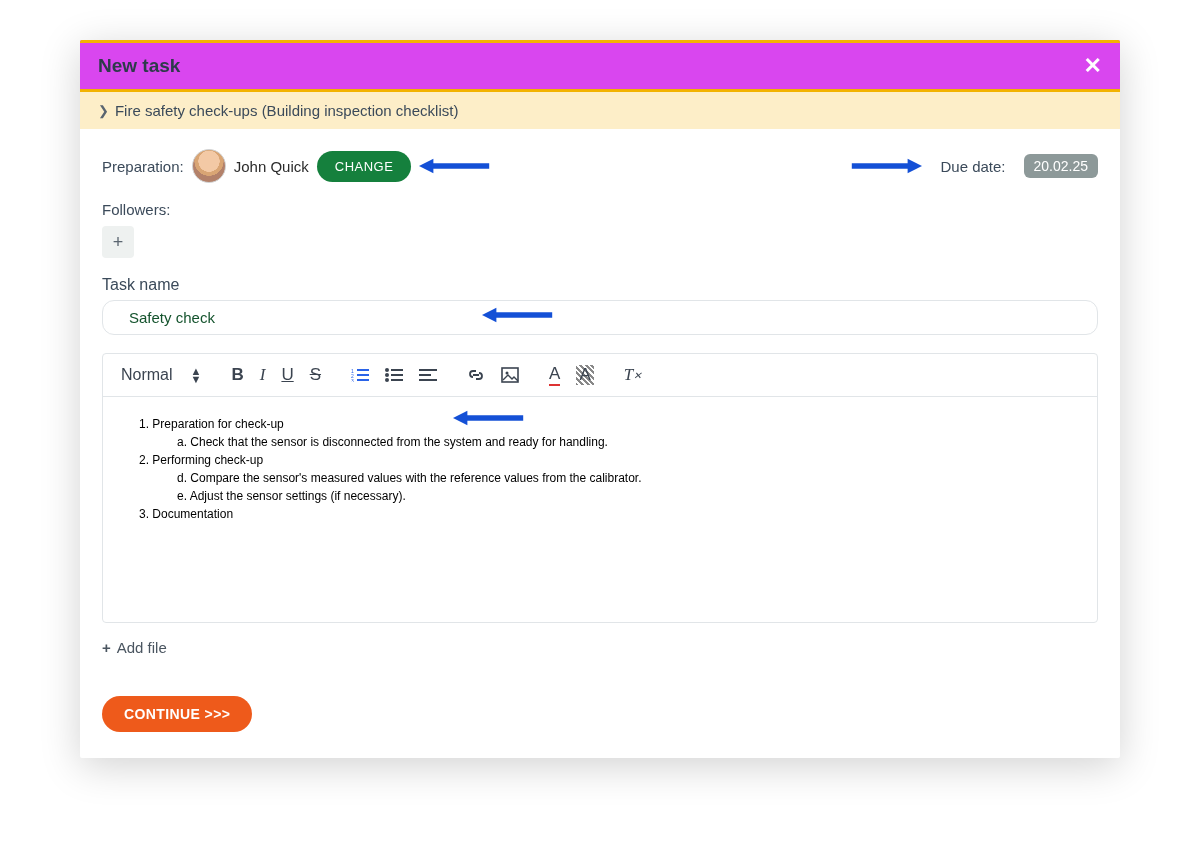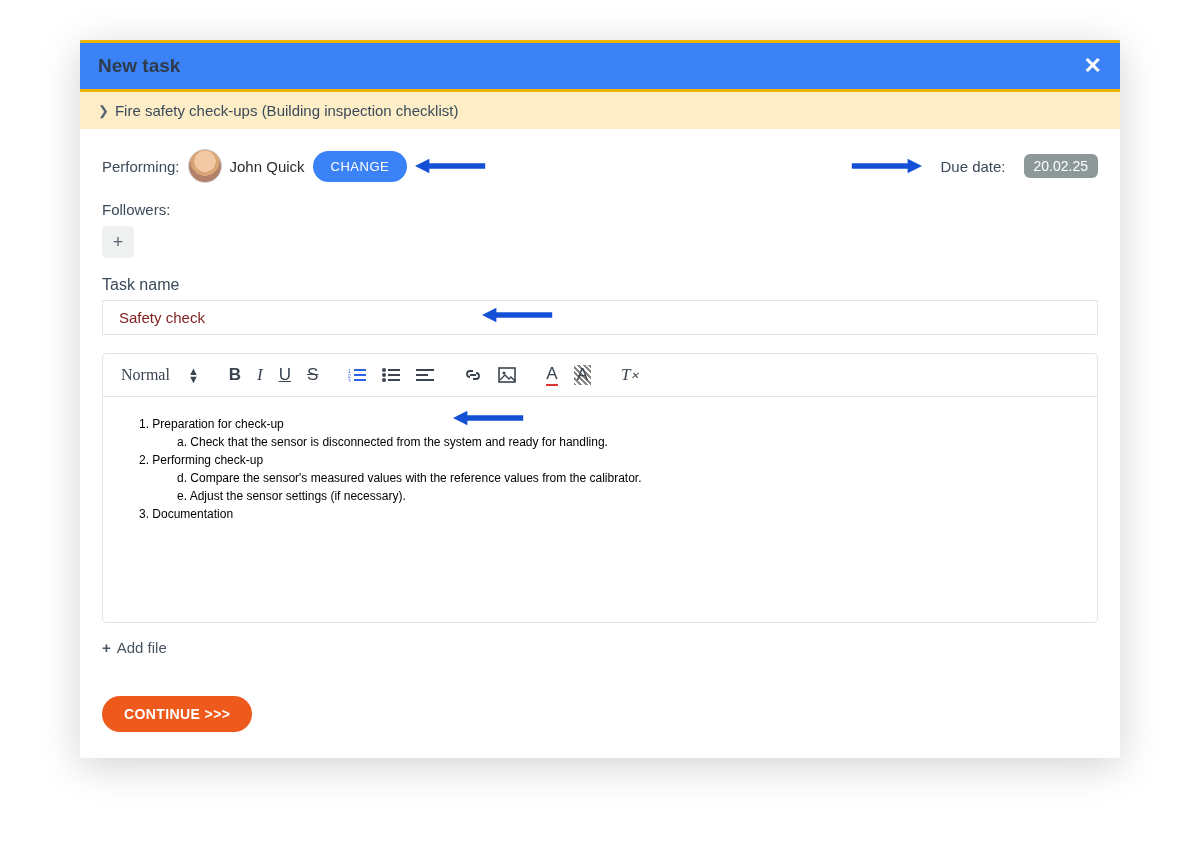--- a/index.html
+++ b/index.html
@@ -11,21 +11,21 @@
     padding: 40px 80px;
   }
   .modal {
     width: 100%;
     background: #fff;
     box-shadow: 0 8px 40px rgba(0,0,0,0.18);
     border-radius: 2px;
     overflow: hidden;
   }
   .header {
-    background: #3b82f6;
+    background: #d946ef;
     border-top: 3px solid #f5b400;
     border-bottom: 3px solid #f2b200;
     padding: 10px 18px;
     display: flex;
     justify-content: space-between;
     align-items: center;
   }
   .header h1 {
     font-size: 19px;
     font-weight: 600;
@@ -74,21 +74,21 @@
     border-radius: 50%;
     background: radial-gradient(circle at 50% 35%, #f3c9a5 0 40%, #d9a574 41% 55%, #b3816a 56% 100%);
     border: 1px solid #d0d0d0;
   }
   .name {
     color: #2b2b2b;
     font-size: 15px;
     font-weight: 500;
   }
   .pill-btn {
-    background: #3b82f6;
+    background: #15803d;
     color: #fff;
     border: none;
     border-radius: 18px;
     padding: 8px 18px;
     font-size: 13px;
     letter-spacing: 0.5px;
     cursor: pointer;
   }
   .due {
     display: flex;
@@ -124,24 +124,24 @@
   }
   .field-label {
     color: #3b4a5a;
     font-size: 16px;
     margin-bottom: 6px;
     display: block;
   }
   .text-input {
     width: 100%;
     border: 1px solid #e1e5e8;
-    border-radius: 0;
-    padding: 8px 16px;
-    font-size: 15px;
-    color: #7f1d1d;
+    border-radius: 12px;
+    padding: 8px 26px;
+    font-size: 15px;
+    color: #14532d;
     margin-bottom: 18px;
   }
   .name-row { position: relative; }
   .name-row .arrow-inline {
     position: absolute;
     left: 380px;
     top: 6px;
   }
   .editor-container {
     border: 1px solid #e1e5e8;
@@ -171,21 +171,20 @@
   .tool.italic { font-style: italic; font-family: Georgia; }
   .tool.underline { text-decoration: underline; }
   .tool.strike { text-decoration: line-through; }
   .format-select {
     display: flex;
     align-items: center;
     gap: 18px;
     font-size: 16px;
     color: #3b4450;
     cursor: pointer;
-    font-family: Liberation Serif, serif;
   }
   .format-select .arrows {
     font-size: 11px;
     line-height: 8px;
     display: flex;
     flex-direction: column;
   }
   .editor-content {
     padding: 18px 24px 18px 36px;
     font-size: 12px;
@@ -234,21 +233,21 @@
 
   <div class="subheader">
     <span class="chev">❯</span>
     <span>Fire safety check-ups (Building inspection checklist)</span>
   </div>
 
   <div class="body">
 
     <div class="row-resp">
       <div class="left-resp">
-        <span class="label">Performing:</span>
+        <span class="label">Preparation:</span>
         <span class="avatar"></span>
         <span class="name">John Quick</span>
         <button class="pill-btn">CHANGE</button>
         <span class="arrow">
           <svg viewBox="0 0 80 20">
               <line x1="78" y1="10" x2="8" y2="10" stroke="#1450d6" stroke-width="6"></line>
               <polygon points="0,10 16,2 16,18" fill="#1450d6"></polygon>
             </svg>
         </span>
       </div>

